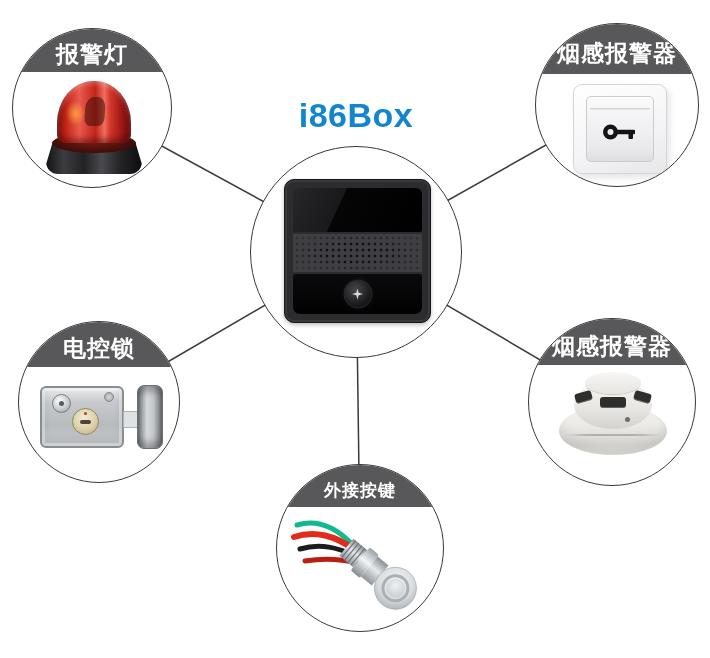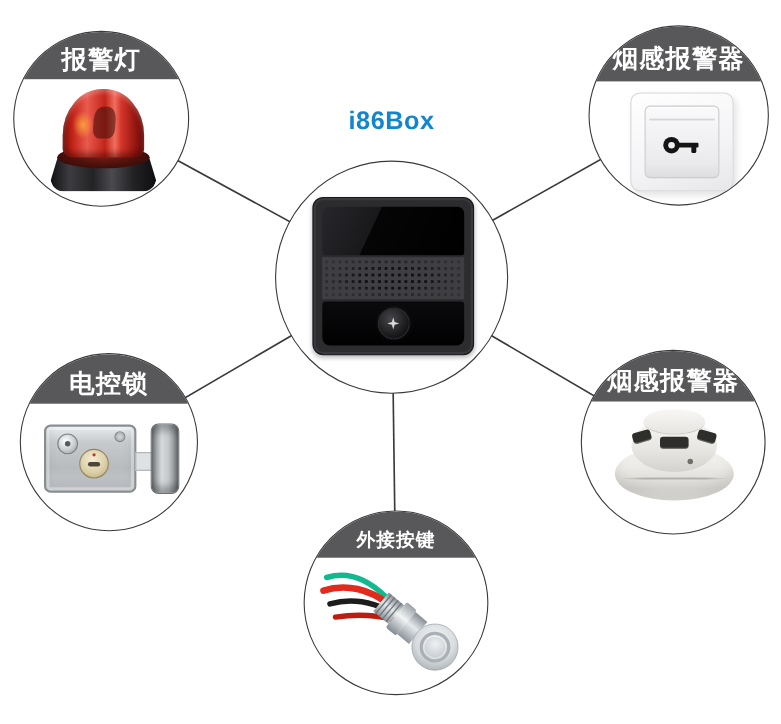--- a/index.html
+++ b/index.html
@@ -5,21 +5,21 @@
   html,body{margin:0;padding:0;background:#ffffff;}
   .stage{
     position:relative;width:710px;height:658px;background:#fff;overflow:hidden;
     font-family:"Liberation Sans","DejaVu Sans",sans-serif;
   }
   .connectors{position:absolute;left:0;top:0;width:710px;height:658px;}
   .connector{stroke:var(--line,#3a3a3a);stroke-width:1.5;}
 
   .page-title{
     position:absolute;left:246px;top:96px;width:220px;text-align:center;
-    font-size:23px;font-weight:bold;color:var(--accent,#1186cf);letter-spacing:0.5px;
+    font-size:34px;font-weight:bold;color:var(--accent,#1186cf);letter-spacing:0.5px;
   }
 
   .node{
     position:absolute;border-radius:50%;background:#fff;
     border:1.5px solid #3a3a3a;overflow:hidden;box-sizing:border-box;
   }
   .n-alarm {left:12px; top:28px; width:160px;height:160px;}
   .n-switch{left:535px;top:23px; width:164px;height:164px;}
   .n-lock  {left:18px; top:321px;width:162px;height:162px;}
   .n-smoke {left:528px;top:318px;width:168px;height:168px;}

